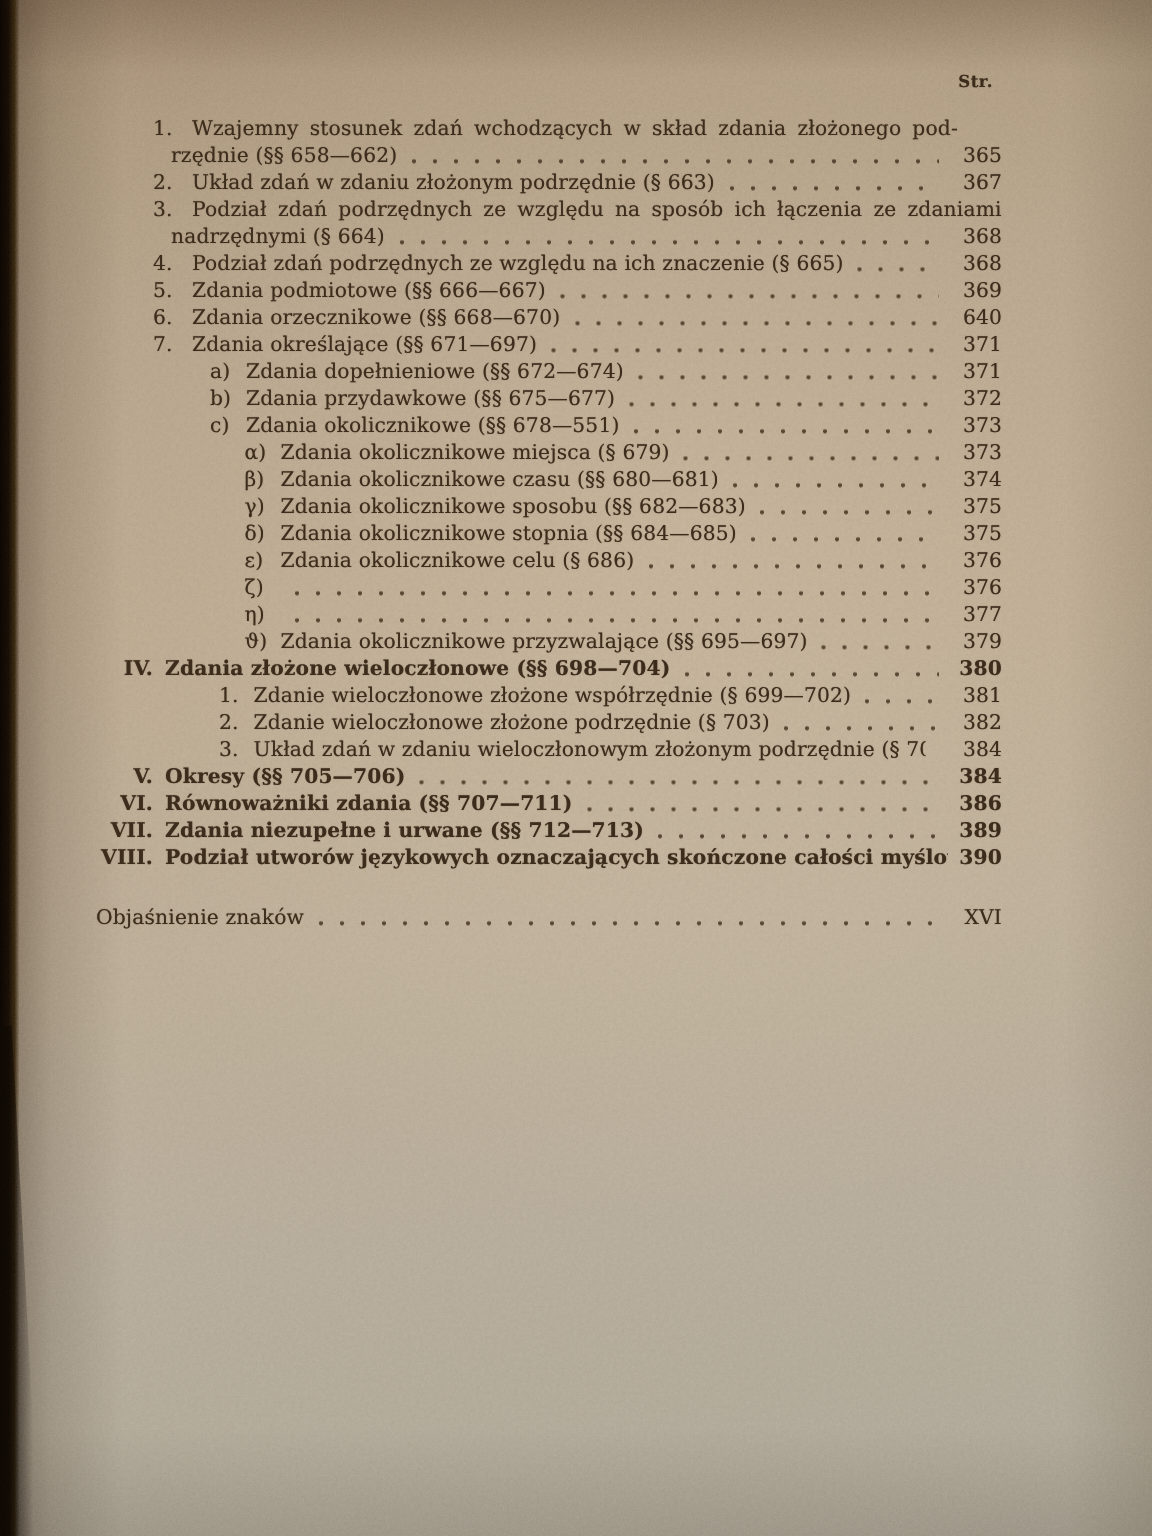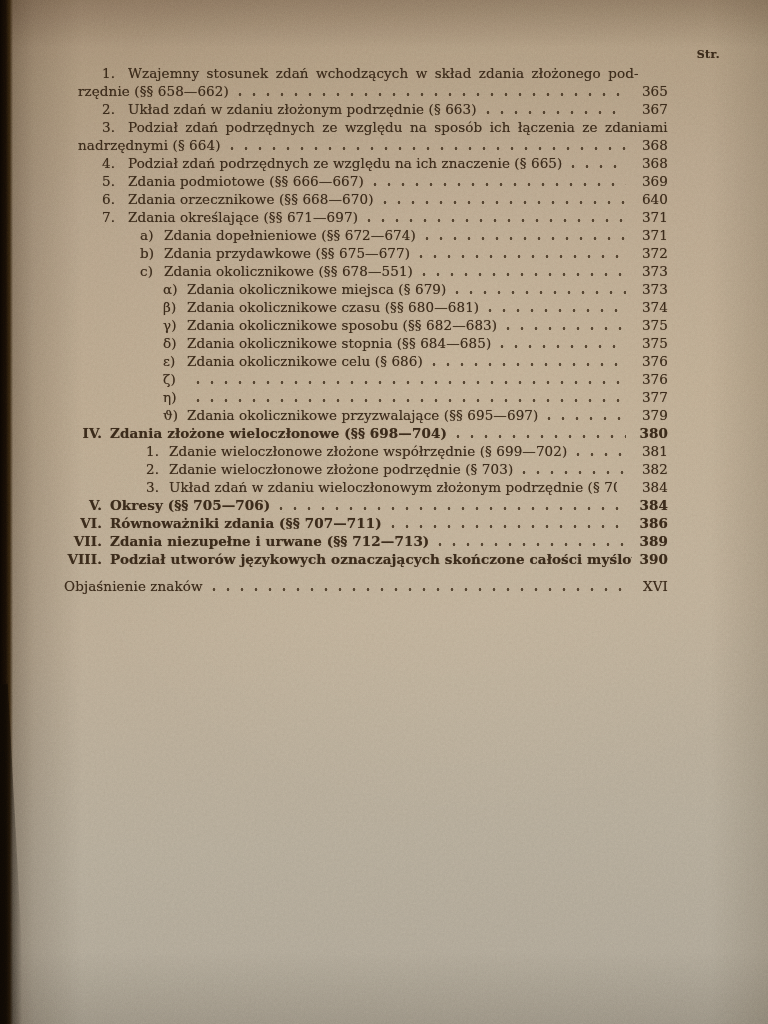--- a/index.html
+++ b/index.html
@@ -29,41 +29,41 @@
     clip-path:polygon(0 0,30% 0,100% 100%,0 100%);
   }
   .grain{position:absolute;inset:0;z-index:4;pointer-events:none;mix-blend-mode:soft-light;opacity:.6;}
   .grain2{position:absolute;inset:0;z-index:4;pointer-events:none;mix-blend-mode:multiply;opacity:.07;}
 
   .content{
     position:absolute;left:0;top:46px;right:0;z-index:5;
     font-size:13.5px;line-height:18px;letter-spacing:.1px;
     text-shadow:0 0 .7px rgba(60,40,22,.55);
   }
-  .str-row{height:18px;padding-right:48px;text-align:right;font-weight:bold;
-    font-size:11px;letter-spacing:.4px;}
+  .str-row{height:18px;padding-right:106px;text-align:right;font-weight:bold;
+    font-size:11px;letter-spacing:.4px;margin-bottom:13px;}
 
   .row{display:flex;align-items:baseline;height:18px;padding-right:100px;white-space:nowrap;}
-  .row.gap{margin-top:9px;}
+  .row.gap{margin-top:22px;}
   .marker{flex:none;}
   .text{flex:0 1 auto;min-width:0;overflow:hidden;}
   .wrapline .text{word-spacing:3px;}
   .spacer{flex:1 1 auto;min-width:0;}
   .leader{
     flex:1 1 auto;min-width:0;height:18px;margin:0 6px 0 9px;align-self:stretch;
     background-image:radial-gradient(circle at 2px 12.5px, rgba(62,45,26,.8) 1.15px, rgba(62,45,26,0) 1.6px);
     background-repeat:repeat-x;background-size:14px 18px;
   }
   .page-num{flex:none;min-width:36px;text-align:right;}
 
   .lvl-roman{padding-left:40px;font-weight:bold;}
   .lvl-roman .marker{width:62px;text-align:right;margin-right:8px;}
   .lvl-num1{padding-left:102px;}
   .lvl-num1 .marker{width:19px;margin-right:7px;}
-  .lvl-cont1{padding-left:78px;align-items:center;}
+  .lvl-cont1{padding-left:114px;align-items:center;}
   .lvl-let{padding-left:140px;}
   .lvl-let .marker{width:19px;margin-right:5px;}
   .lvl-greek{padding-left:163px;}
   .lvl-greek .marker{width:19px;margin-right:5px;}
   .lvl-num2{padding-left:146px;}
   .lvl-num2 .marker{width:18px;margin-right:5px;}
   .lvl-flush{padding-left:64px;}
 </style>
 </head>
 <body>

